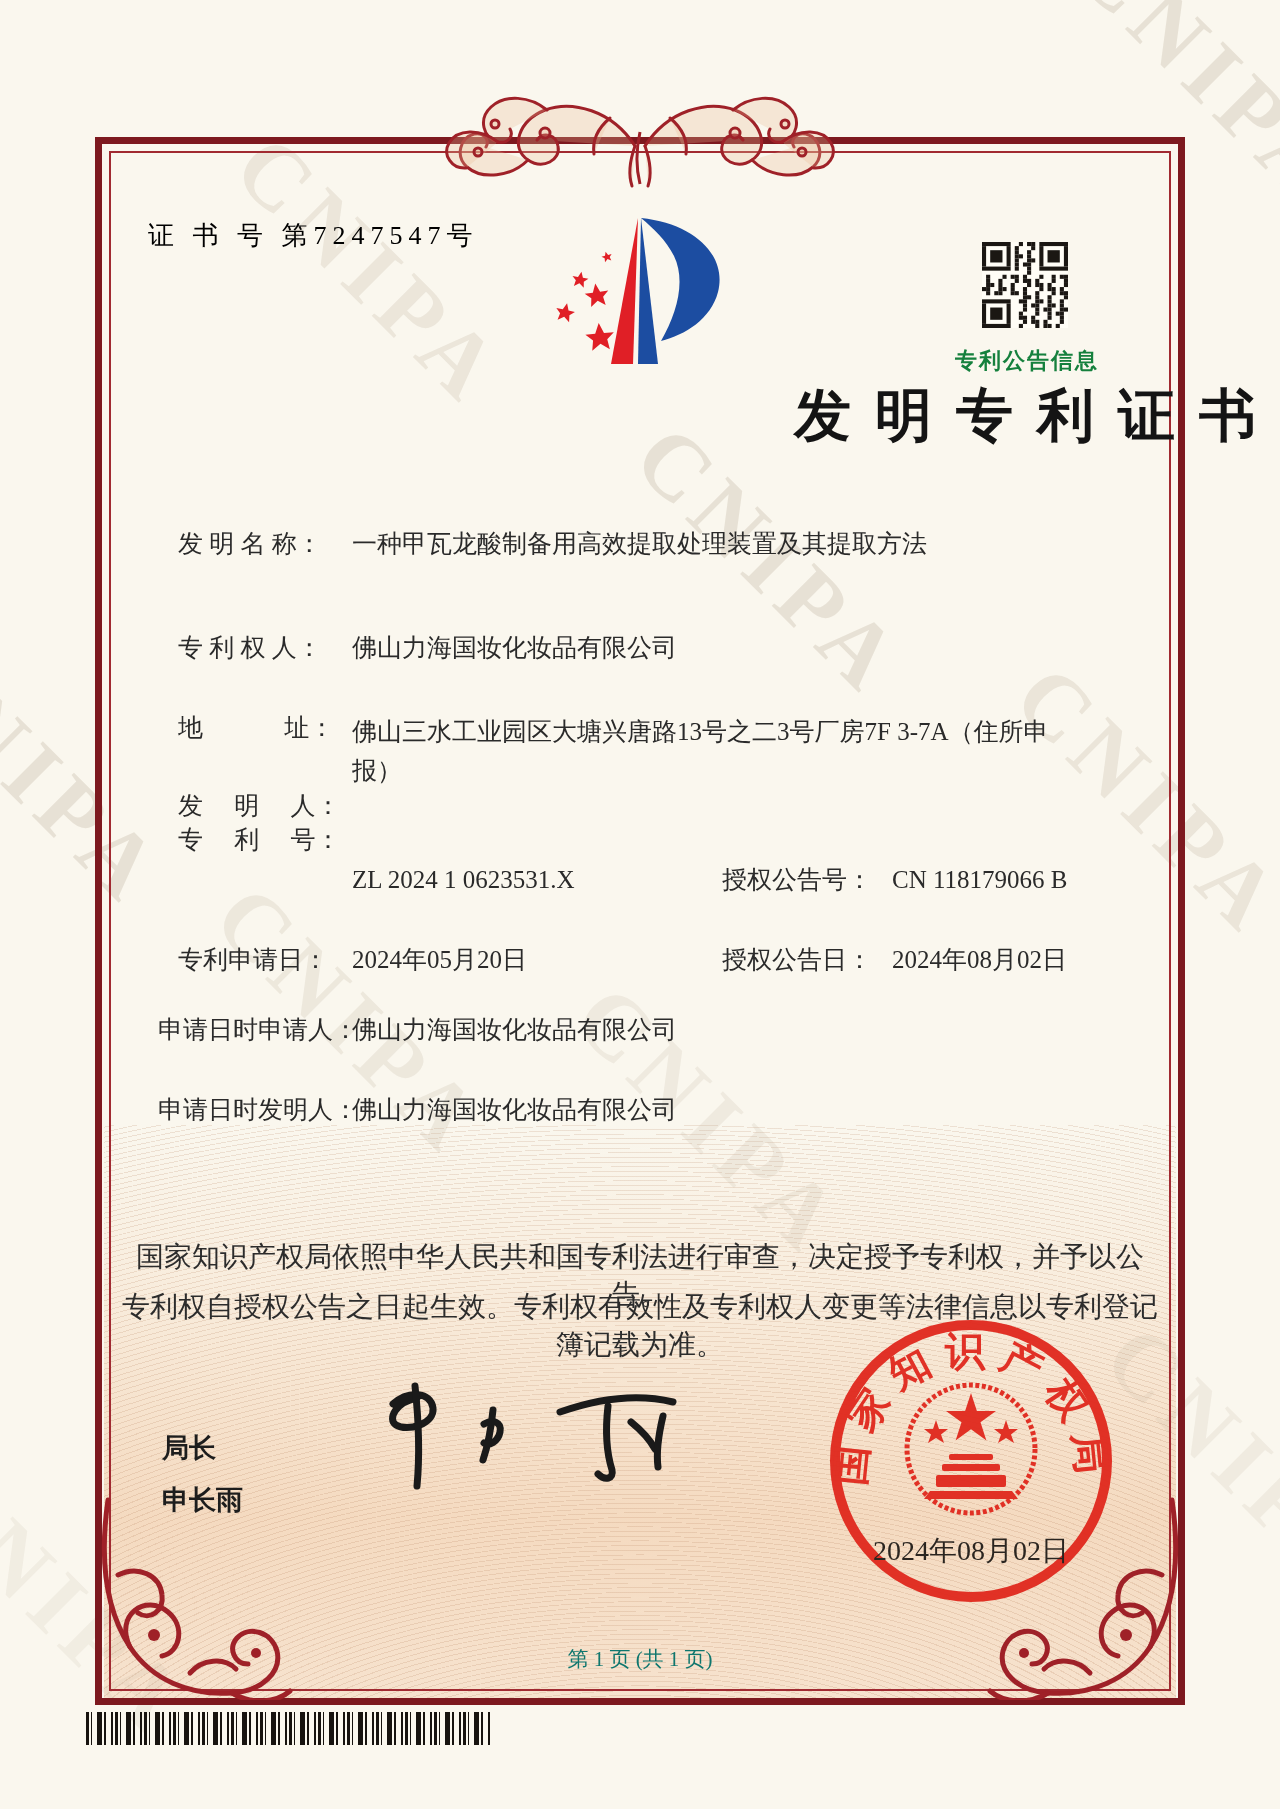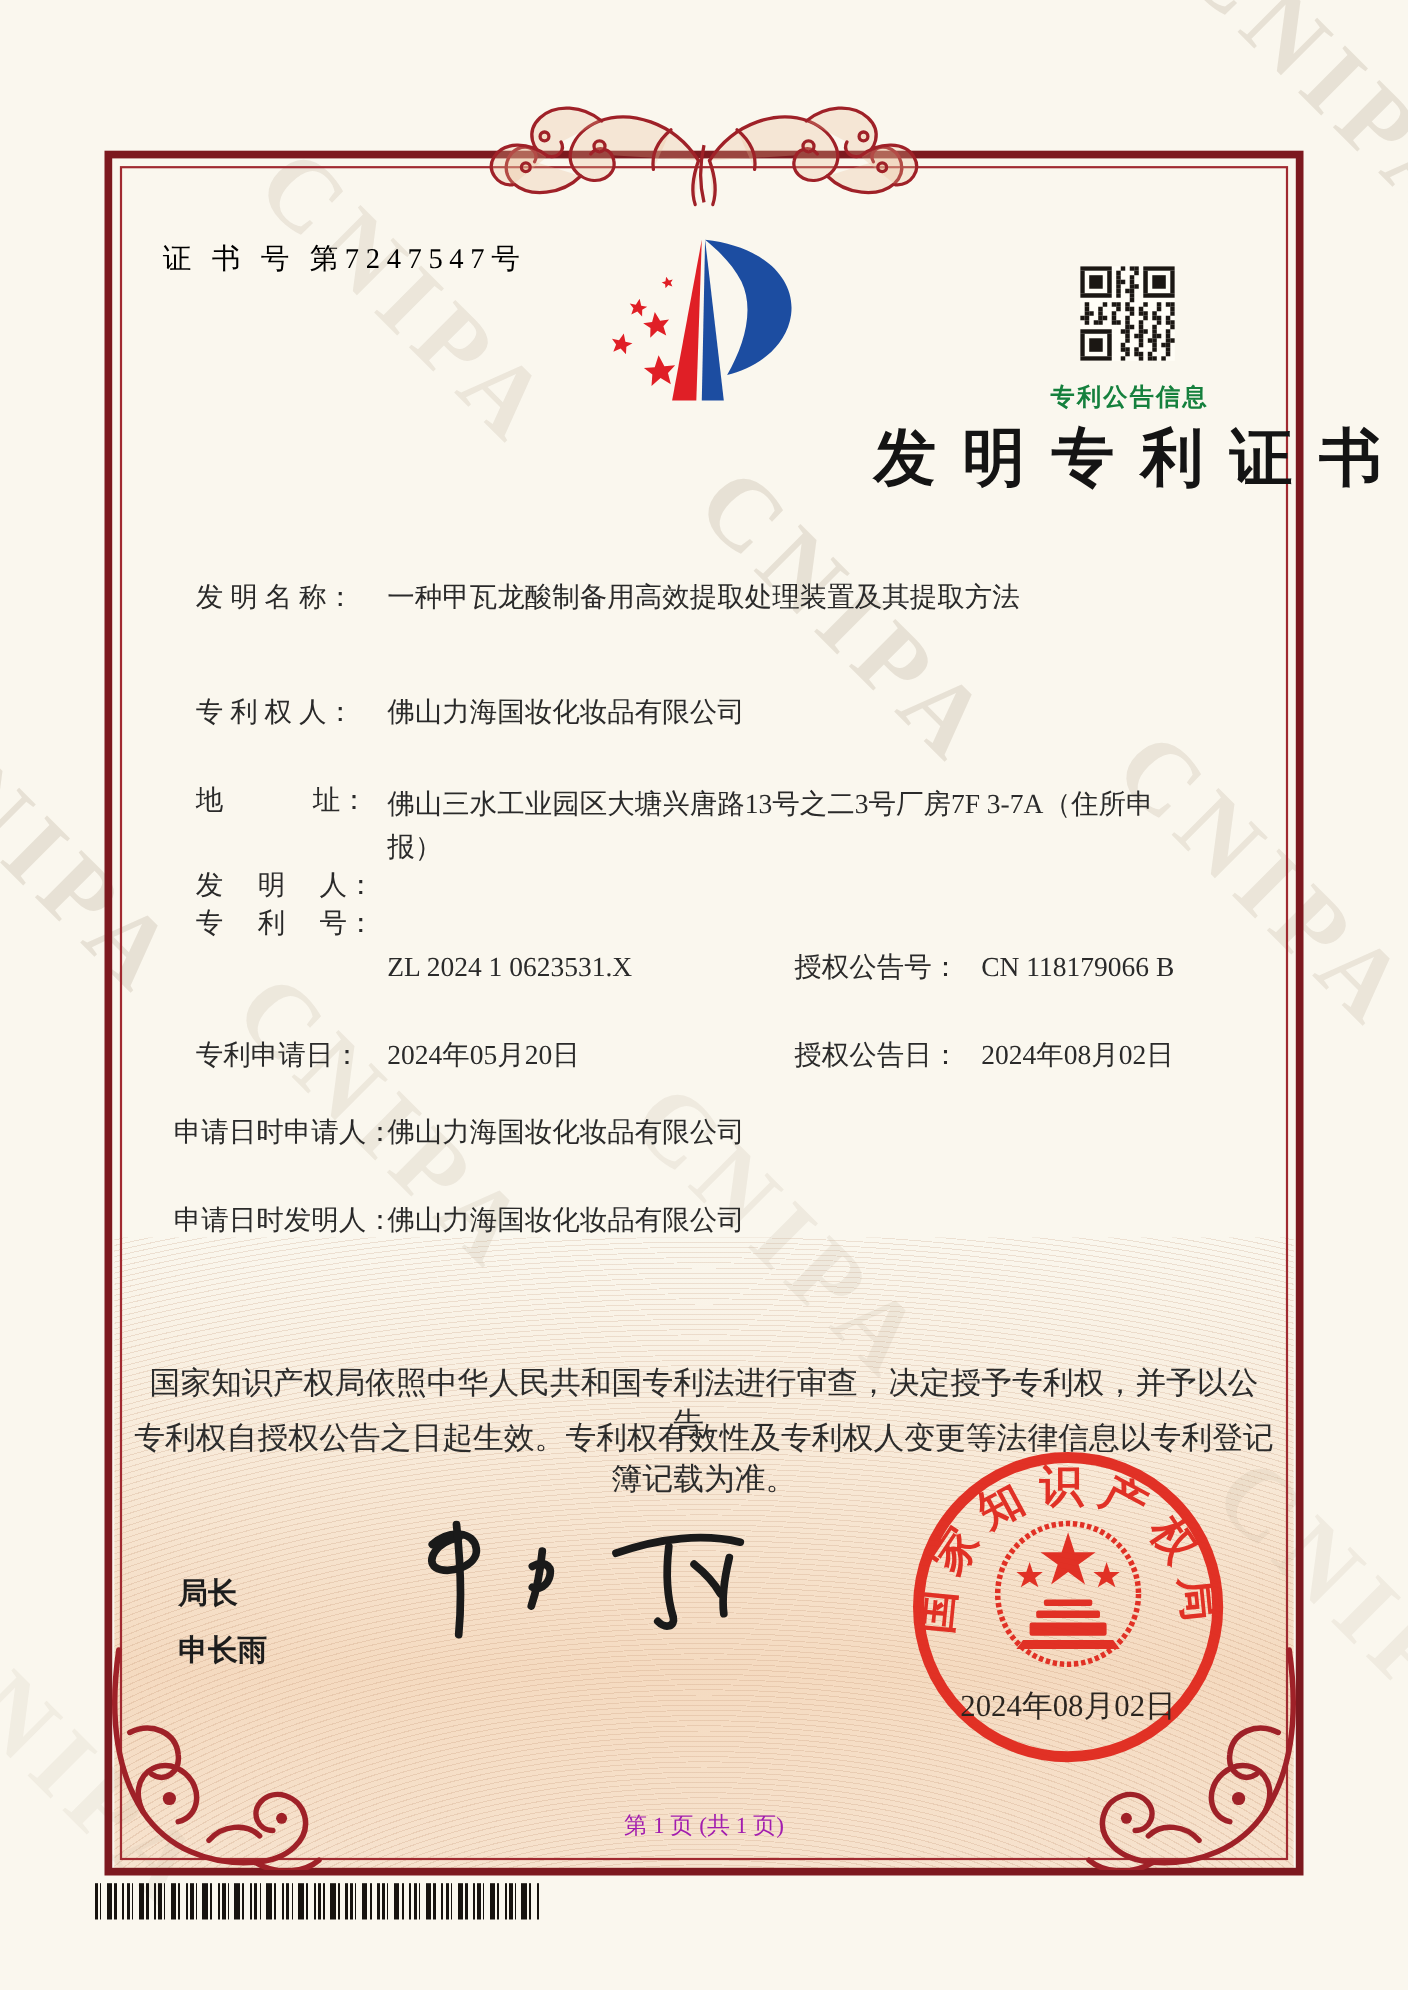--- a/index.html
+++ b/index.html
@@ -44,21 +44,21 @@
   
   .comm{position:absolute;left:162px;font-size:27px;font-weight:bold;z-index:4;
         font-family:"Liberation Sans","DejaVu Sans",sans-serif;color:#1d1d1d;}
   .sig{position:absolute;left:365px;top:1382px;z-index:4;}
 
   
   .seal{position:absolute;left:818px;top:1308px;z-index:5;opacity:0.95;}
 
   
   .pageno{position:absolute;left:0;top:1645px;width:1280px;text-align:center;
-          font-size:21px;color:#a21caf;z-index:4;}
+          font-size:21px;color:#0f766e;z-index:4;}
   .barcode{position:absolute;left:86px;top:1712px;width:404px;height:33px;z-index:4;
     background-image:repeating-linear-gradient(90deg,
       #17130f 0px,#17130f 3px, rgba(0,0,0,0) 3px,rgba(0,0,0,0) 5px,
       #17130f 5px,#17130f 6px, rgba(0,0,0,0) 6px,rgba(0,0,0,0) 11px,
       #17130f 11px,#17130f 16px, rgba(0,0,0,0) 16px,rgba(0,0,0,0) 18px,
       #17130f 18px,#17130f 20px, rgba(0,0,0,0) 20px,rgba(0,0,0,0) 25px,
       #17130f 25px,#17130f 27px, rgba(0,0,0,0) 27px,rgba(0,0,0,0) 29px);}
 
   .orn{position:absolute;z-index:4;pointer-events:none;}
 </style>

